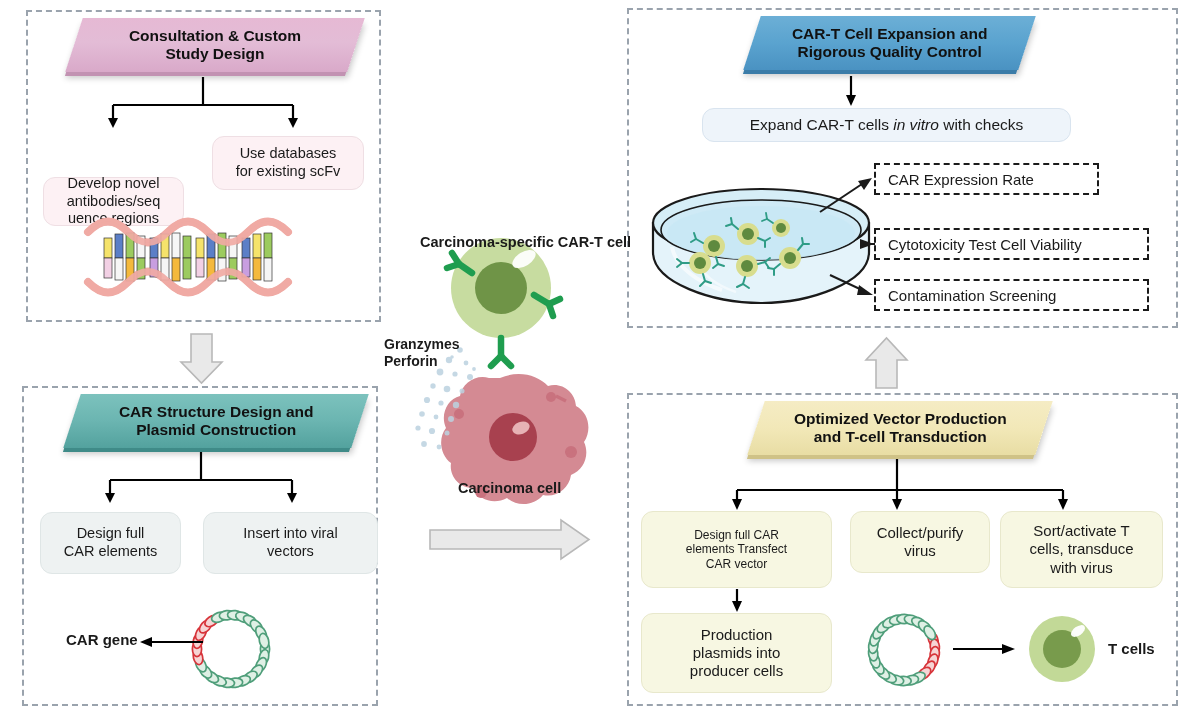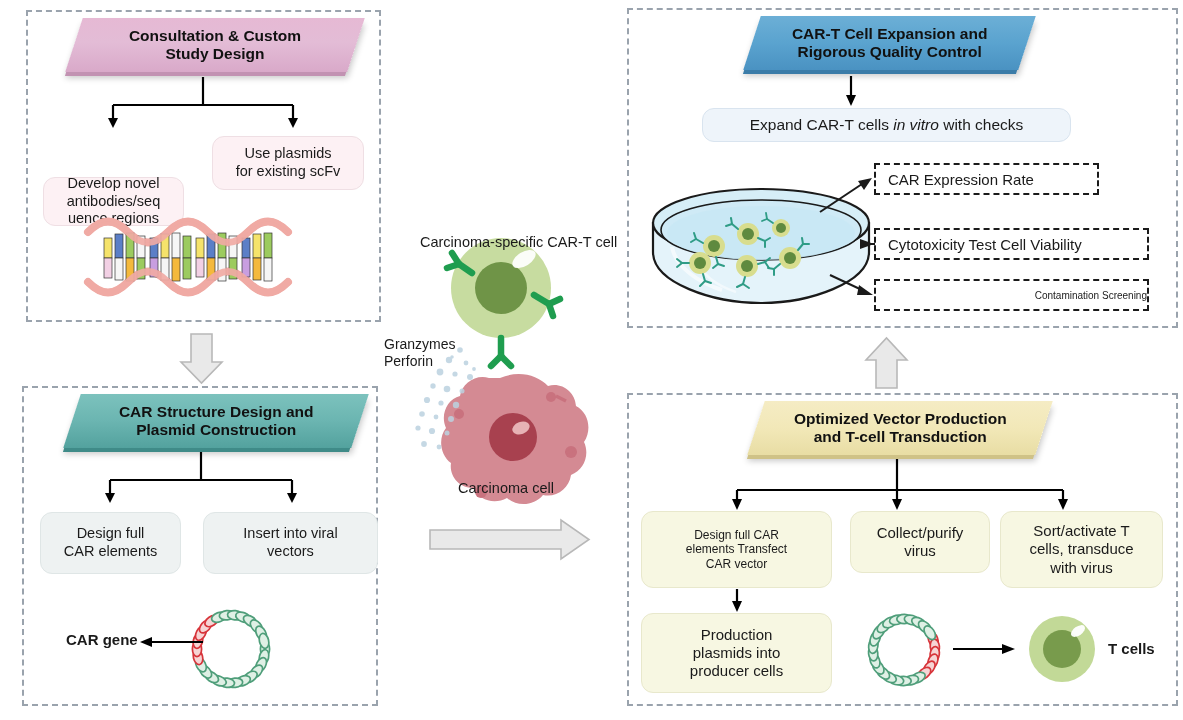--- a/index.html
+++ b/index.html
@@ -29,21 +29,21 @@
   .rbox.pinkbox{background:#fdf1f4;border-color:#efdfe4;}
   .rbox.greybox{background:#eef2f2;border-color:#dfe6e6;}
   .rbox.bluebox{background:#eef4fa;border-color:#d9e4ef;}
   .rbox.creambox{background:#f7f7e2;border-color:#e8e8cc;}
 
   
   .dbox{position:absolute;display:flex;align-items:center;
         border:2px dashed #1a1a1a;box-sizing:border-box;padding-left:12px;}
 
   .plabel{position:absolute;font-weight:bold;}
-  .ptext{position:absolute;}
+  .ptext{position:absolute;font-weight:bold;}
 
   svg{position:absolute;left:0;top:0;overflow:visible;pointer-events:none;}
   .fullsvg{width:1183px;height:720px;}
   .ital{font-style:italic;}
 </style>
 </head>
 <body>
 
 <div class="panel" style="left:26px;top:10px;width:355px;height:312px;"></div>
 
@@ -57,21 +57,21 @@
 <div class="rbox pinkbox" style="left:43px;top:129px;width:141px;height:49px;font-size:14.5px;margin-top:48px;">
   <span>
     <span>Develop novel</span><br>
     <span>antibodies/seq</span><br>
     <span>uence regions</span>
   </span>
 </div>
 
 <div class="rbox pinkbox" style="left:212px;top:136px;width:152px;height:54px;font-size:14.5px;">
   <span>
-    <span>Use plasmids</span><br>
+    <span>Use databases</span><br>
     <span>for existing scFv</span>
   </span>
 </div>
 
 <svg class="fullsvg" aria-hidden="true">
   <g transform="translate(88,224)">
     <g>
 
       <path d="M0,8 C14,-6 26,-6 40,8 C54,22 66,22 80,8 C94,-6 106,-6 120,8 C134,22 146,22 160,8 C174,-6 186,-6 200,8" fill="none" stroke="#f0aaa4" stroke-width="8" stroke-linecap="round"></path>
       <path d="M0,58 C14,72 26,72 40,58 C54,44 66,44 80,58 C94,72 106,72 120,58 C134,44 146,44 160,58 C174,72 186,72 200,58" fill="none" stroke="#f0aaa4" stroke-width="8" stroke-linecap="round"></path>
@@ -438,21 +438,21 @@
     <span>Expand CAR-T cells </span><span class="ital">in vitro</span><span> with checks</span>
   </span>
 </div>
 
 <div class="dbox" style="left:874px;top:163px;width:225px;height:32px;font-size:15px;">
   <span>CAR Expression Rate</span>
 </div>
 <div class="dbox" style="left:874px;top:228px;width:275px;height:32px;font-size:15px;">
   <span>Cytotoxicity Test Cell Viability</span>
 </div>
-<div class="dbox" style="left:874px;top:279px;width:275px;height:32px;font-size:10px;justify-content:flex-end;">
+<div class="dbox" style="left:874px;top:279px;width:275px;height:32px;font-size:15px;">
   <span>Contamination Screening</span>
 </div>
 
 <div class="panel" style="left:627px;top:393px;width:551px;height:313px;"></div>
 
 <div class="banner cream" style="left:756px;top:401px;width:288px;height:54px;font-size:15.5px;">
   <span>
     <span>Optimized Vector Production</span><br>
     <span>and T-cell Transduction</span>
   </span>

